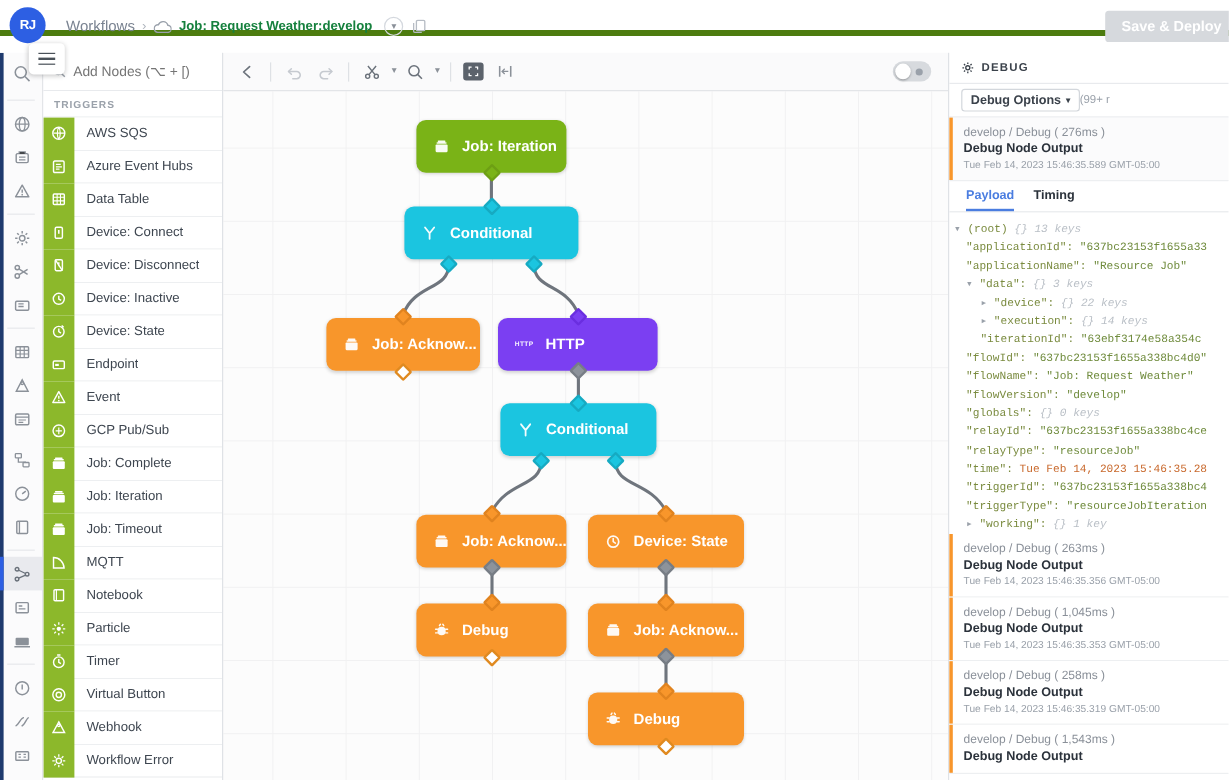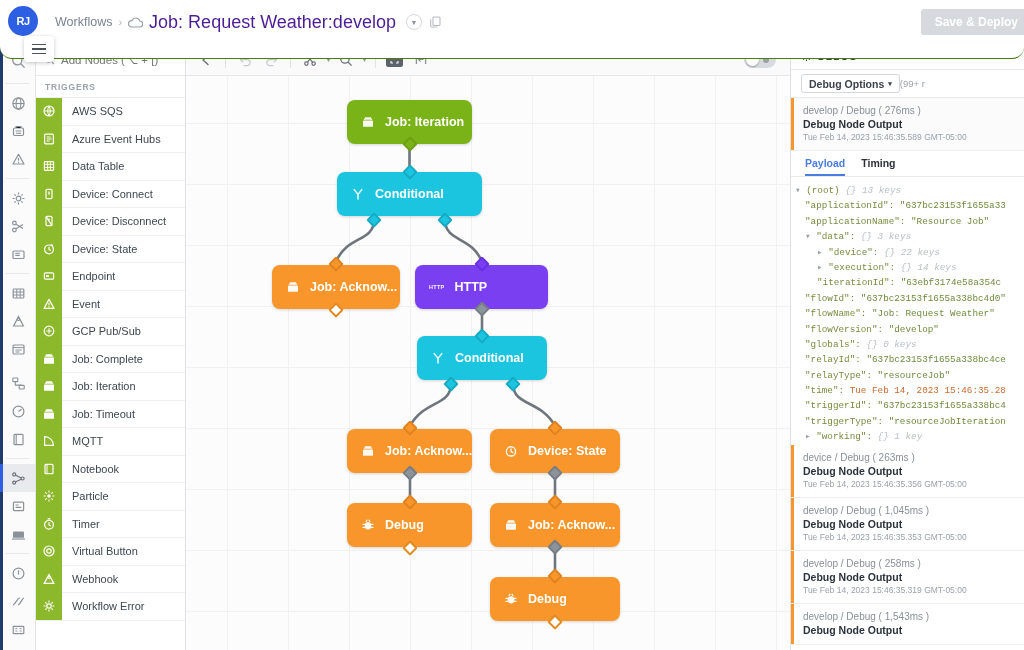--- a/index.html
+++ b/index.html
@@ -7,40 +7,40 @@
     width: 1024px; height: 650px;
     overflow: hidden;
     font-family: "Liberation Sans", sans-serif;
     background: #ffffff;
     color: #333;
   }
   #app { position: relative; width: 1024px; height: 650px; }
 
   
   .topbar {
-    position: absolute; left: 0; top: 0; width: 1024px; height: 59px;
-    background: #ffffff; border-bottom: 1px solid #4d7c0f;
-    display: flex; align-items: center; z-index: 30; border-radius: 12px;
+    position: absolute; left: 0; top: 0; width: 1024px; height: 30px;
+    background: #ffffff; border-bottom: 5px solid #4d7c0f;
+    display: flex; align-items: center; z-index: 30;
   }
   .app-logo {
     position: absolute; left: 8px; top: 6px;
     width: 30px; height: 30px; border-radius: 50%;
     background: #2d5fe3; color: #fff;
     font-size: 11px; font-weight: bold;
     display: flex; align-items: center; justify-content: center;
     letter-spacing: -.5px;
   }
   .breadcrumb {
     position: absolute; left: 55px; top: 0; height: 44px;
     display: flex; align-items: center; gap: 6px; font-size: 12.5px;
   }
   .bc-root { color: #7a8391; }
   .bc-sep { color: #aeb4bd; font-size: 11px; }
   .bc-cloud { color: #9aa1ab; display: flex; align-items: center; }
-  .bc-title { color: #4c1d95; font-weight: normal; font-size: 18px; }
+  .bc-title { color: #15803d; font-weight: bold; font-size: 11px; }
   .bc-caret {
     width: 16px; height: 16px; border-radius: 50%;
     border: 1px solid #d4d8de; display: flex;
     align-items: center; justify-content: center;
     font-size: 7px; color: #8a9099; margin-left: 4px;
   }
   .bc-copy { color: #b6bcc4; display:flex; align-items:center; margin-left:2px; }
   .deploy-btn {
     position: absolute; right: -8px; top: 9px;
     height: 26px; padding: 0 14px; border-radius: 3px;
@@ -477,20 +477,29 @@
           <div class="node-lbl">Device: Connect</div>
         </div>
         <div class="node-row">
           <div class="node-ico">
             <svg width="14" height="14" viewBox="0 0 14 14">
               <rect x="4" y="2.4" width="6" height="9.2" rx="1.2" fill="none" stroke="#fff" stroke-width="1.2"></rect>
               <path d="M7 4.6v3.2M4 2.4l6 9.2" stroke="#fff" stroke-width="1.2"></path>
             </svg>
           </div>
           <div class="node-lbl">Device: Disconnect</div>
+        </div>
+        <div class="node-row">
+          <div class="node-ico">
+            <svg width="14" height="14" viewBox="0 0 14 14">
+              <circle cx="7" cy="7" r="4.6" fill="none" stroke="#fff" stroke-width="1.2"></circle>
+              <path d="M7 4.4v2.8l2 1.2" stroke="#fff" stroke-width="1.2" fill="none"></path>
+            </svg>
+          </div>
+          <div class="node-lbl">Device: Inactive</div>
         </div>
         <div class="node-row">
           <div class="node-ico">
             <svg width="14" height="14" viewBox="0 0 14 14">
               <circle cx="7" cy="7.4" r="4.4" fill="none" stroke="#fff" stroke-width="1.2"></circle>
               <path d="M7 4.8v2.6l1.8 1.2" stroke="#fff" stroke-width="1.2" fill="none"></path>
               <path d="M9.4 2.2l1.6 1.6" stroke="#fff" stroke-width="1.2"></path>
             </svg>
           </div>
           <div class="node-lbl">Device: State</div>
@@ -858,21 +867,21 @@
         <span class="jl i1"><span class="j-key">"relayId"</span><span class="j-key">: </span><span class="j-str">"637bc23153f1655a338bc4ce</span></span>
         <span class="jl i1"><span class="j-key">"relayType"</span><span class="j-key">: </span><span class="j-str">"resourceJob"</span></span>
         <span class="jl i1"><span class="j-key">"time"</span><span class="j-key">: </span><span class="j-time">Tue Feb 14, 2023 15:46:35.28</span></span>
         <span class="jl i1"><span class="j-key">"triggerId"</span><span class="j-key">: </span><span class="j-str">"637bc23153f1655a338bc4</span></span>
         <span class="jl i1"><span class="j-key">"triggerType"</span><span class="j-key">: </span><span class="j-str">"resourceJobIteration</span></span>
         <span class="jl i1"><span class="j-arrow">▸ </span><span class="j-key">"working"</span><span class="j-key">: </span><span class="j-meta"> {} 1 key</span></span>
       </div>
 
     <div id="dp-more">
         <div class="dp-entry">
-          <div class="dp-e1">device / Debug ( 263ms )</div>
+          <div class="dp-e1">develop / Debug ( 263ms )</div>
           <div class="dp-e2">Debug Node Output</div>
           <div class="dp-e3">Tue Feb 14, 2023 15:46:35.356 GMT-05:00</div>
         </div>
         <div class="dp-entry">
           <div class="dp-e1">develop / Debug ( 1,045ms )</div>
           <div class="dp-e2">Debug Node Output</div>
           <div class="dp-e3">Tue Feb 14, 2023 15:46:35.353 GMT-05:00</div>
         </div>
         <div class="dp-entry">
           <div class="dp-e1">develop / Debug ( 258ms )</div>

